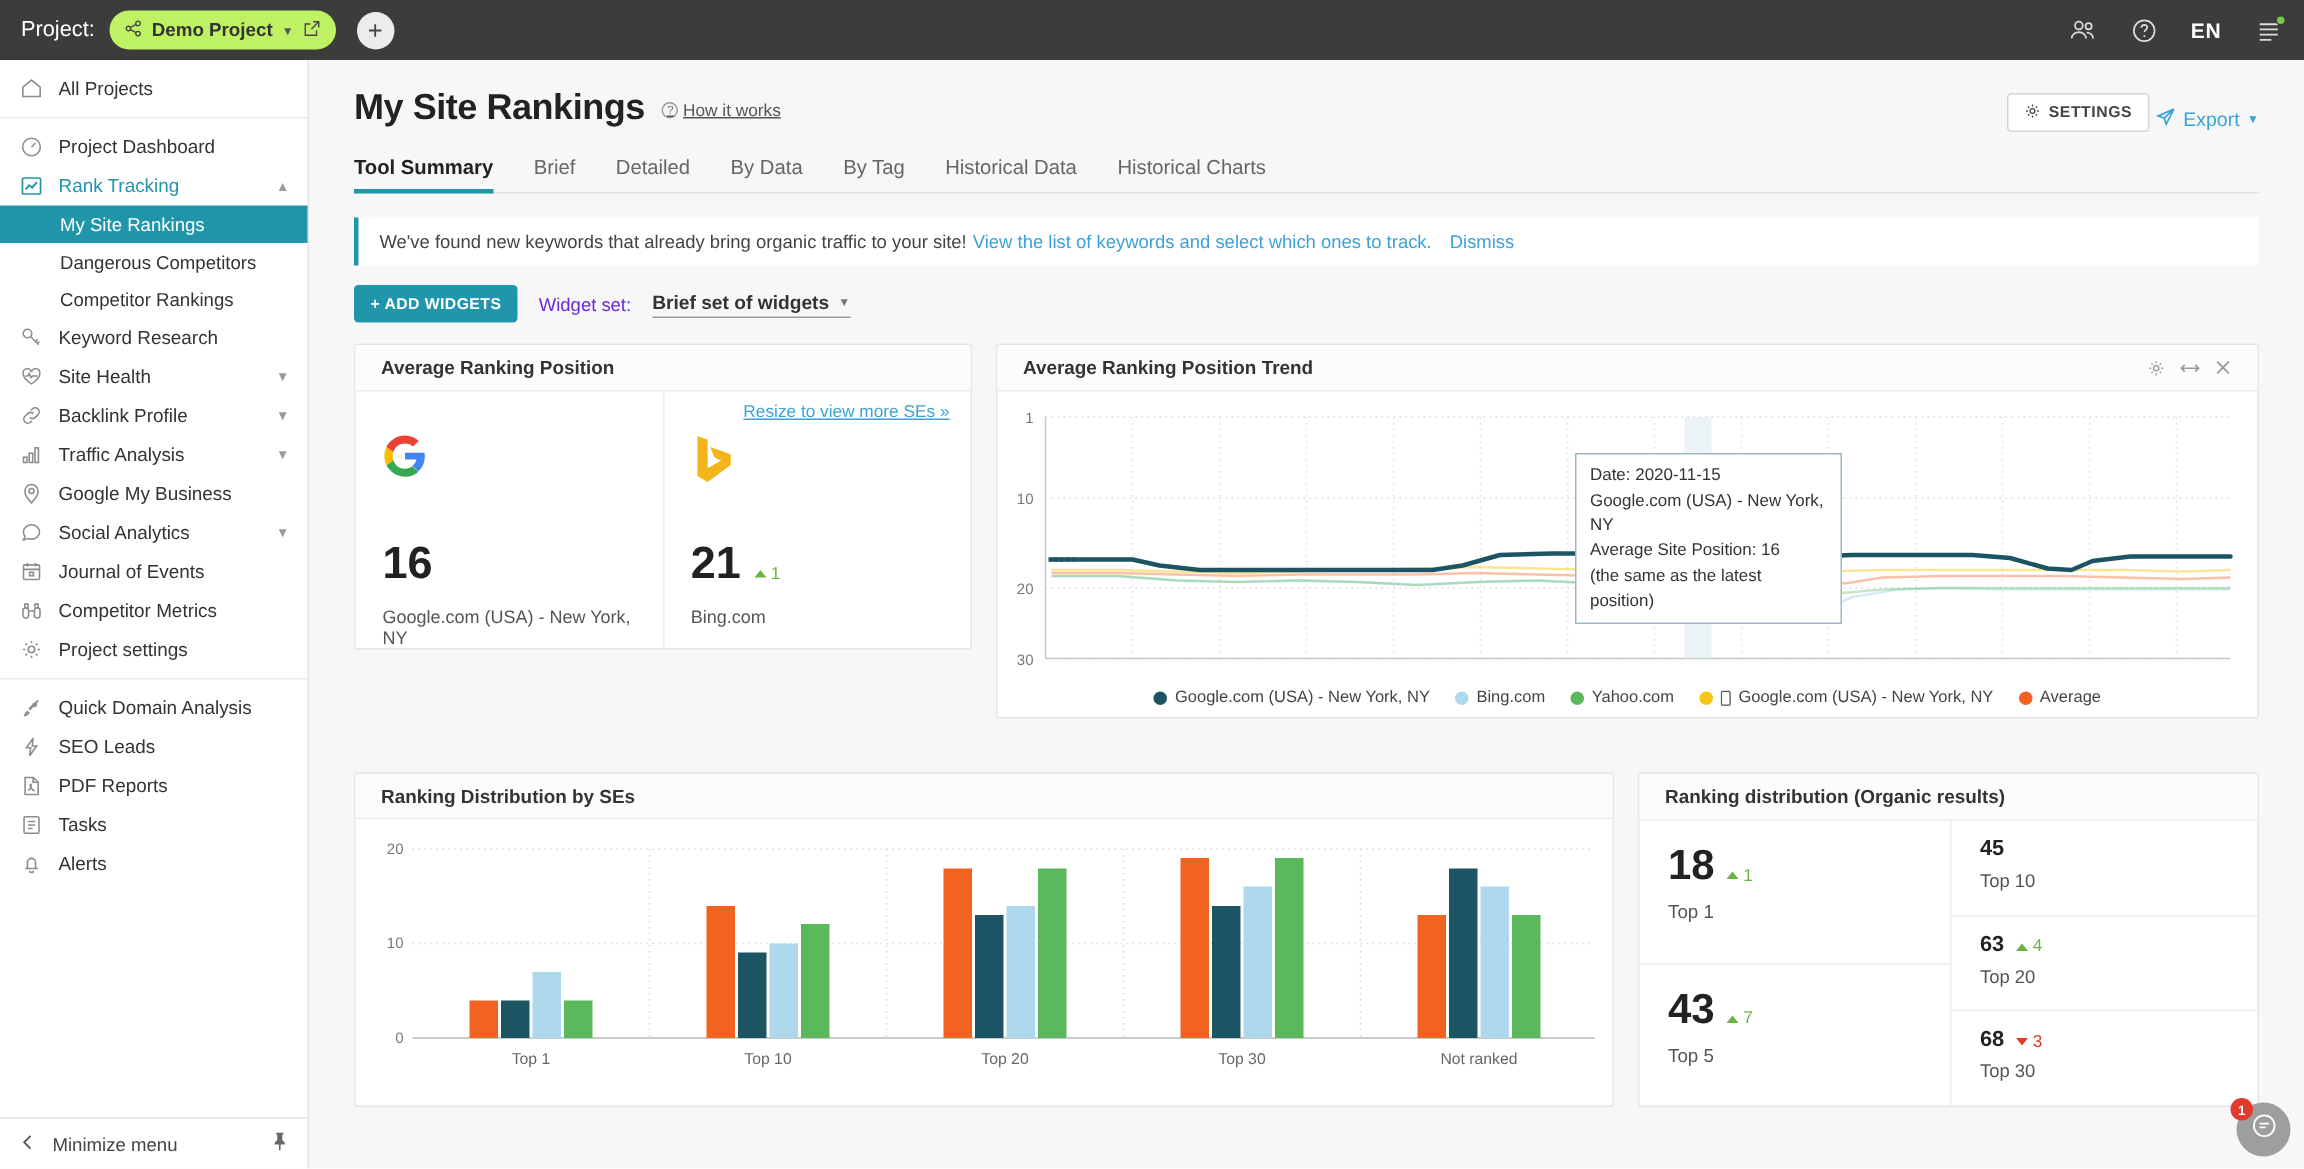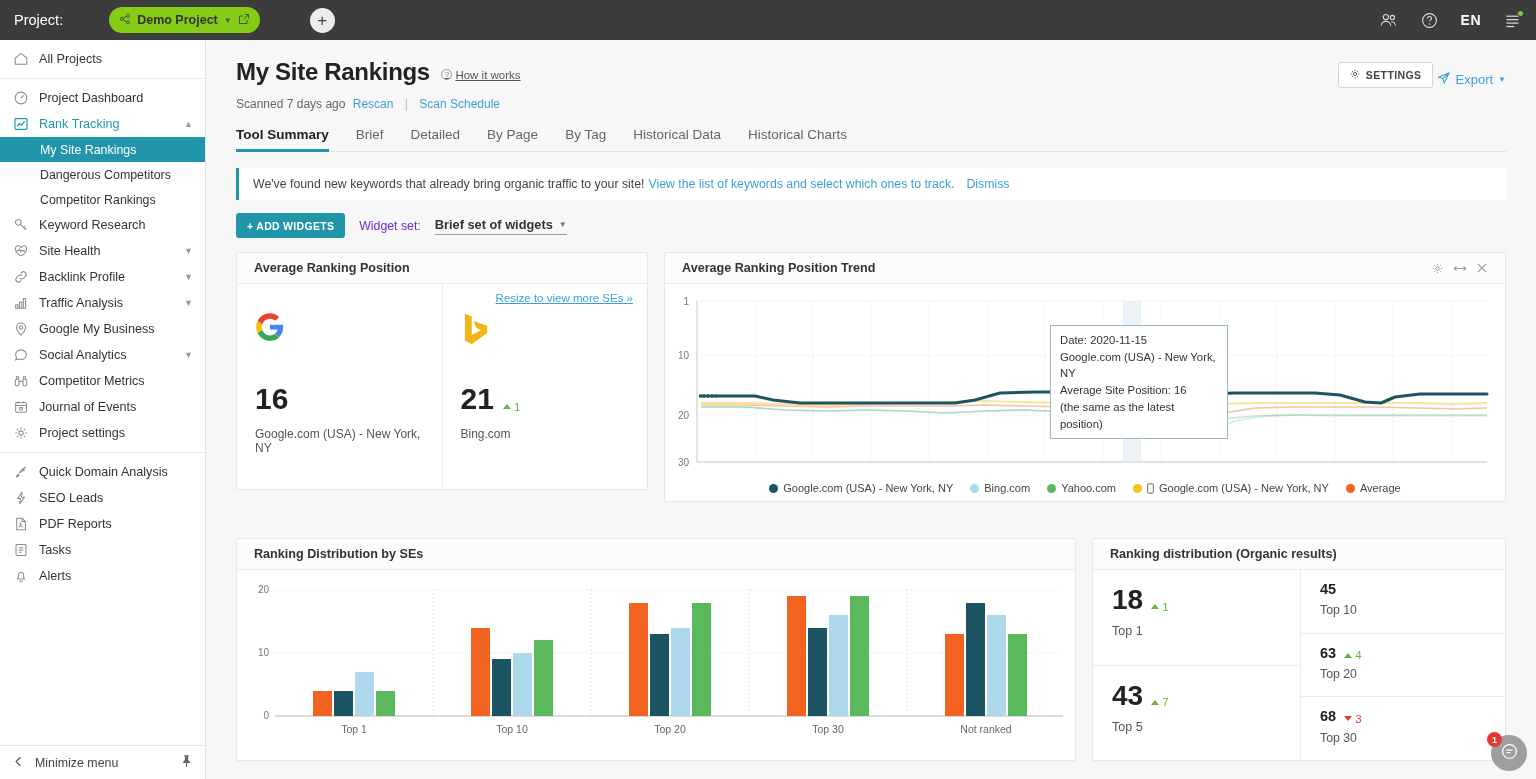--- a/index.html
+++ b/index.html
@@ -6,25 +6,25 @@
   html, body {
     width: 1536px; height: 779px;
     font-family: "Liberation Sans", sans-serif;
     background: #ffffff; color: #333; overflow: hidden;
   }
   .app { display: flex; flex-direction: column; width: 1536px; height: 779px; }
 
   
   .topbar {
     height: 40px; background: #3c3c3c; display: flex; align-items: center;
-    padding: 17px 14px; flex-shrink: 0; color: #fff; gap: 36px;
+    padding: 17px 14px; flex-shrink: 0; color: #fff;
   }
   .topbar-label { font-size: 14.5px; color: #fff; margin-right: 10px; }
   .project-pill {
-    background: #84cc16; color: #333; border-radius: 14px; height: 26px;
+    background: #bef264; color: #333; border-radius: 14px; height: 26px;
     display: flex; align-items: center; gap: 6px; padding: 0 10px; font-size: 12.5px;
     font-weight: bold;
   }
   .project-pill .caret { font-size: 8px; color: #555; }
   .plus-btn {
     width: 25px; height: 25px; border-radius: 50%; background: #ececec; color: #444;
     display: flex; align-items: center; justify-content: center; font-size: 17px;
     margin-left: 14px; line-height: 1;
   }
   .topbar-right { margin-left: auto; display: flex; align-items: center; gap: 22px; }
@@ -125,21 +125,21 @@
   .widget-row { display: flex; gap: 16px; margin-top: 14px; }
   .card { background: #fff; border: 1px solid #e6e6e6; border-radius: 2px; }
   .card-head {
     height: 31px; display: flex; align-items: center; padding: 0 17px;
     border-bottom: 1px solid #ececec; background: #fcfcfc;
   }
   .card-title { font-size: 12.6px; font-weight: bold; color: #333; }
   .card-tools { margin-left: auto; display: flex; align-items: center; gap: 9px; color: #9a9a9a; }
 
   
-  .arp { width: 413px; height: 238px; display: flex; flex-direction: column; }
+  .arp { width: 413px; height: 204px; display: flex; flex-direction: column; }
   .arp-body { flex: 1; display: flex; }
   .arp-col { flex: 1; padding: 16px 18px 0 18px; position: relative; }
   .arp-col.first { border-right: 1px solid #ececec; }
   .resize-link {
     position: absolute; top: 8px; right: 14px; font-size: 11.5px; color: #3ba2d6;
   }
   .se-logo { height: 40px; display: flex; align-items: flex-start; margin-top: 12px; }
   .arp-value { font-size: 30px; font-weight: bold; color: #222; margin-top: 30px;
                display: flex; align-items: baseline; gap: 9px; }
   .delta { font-size: 11.5px; font-weight: normal; display: inline-flex; align-items: center; gap: 3px; }
@@ -350,36 +350,36 @@
             <svg width="16" height="16" viewBox="0 0 18 18" fill="none" stroke="currentColor" stroke-width="1.2">
               <path d="M15 8.6c0 3-2.7 5.4-6 5.4-.9 0-1.8-.2-2.5-.5L3 14.6l1.2-2.6A5 5 0 0 1 3 8.6c0-3 2.7-5.4 6-5.4s6 2.4 6 5.4z"></path>
             </svg>
           </span>
           <span>Social Analytics</span>
           <span class="chev">▼</span>
         </div>
         <div class="side-item">
           <span class="ic">
             <svg width="16" height="16" viewBox="0 0 18 18" fill="none" stroke="currentColor" stroke-width="1.2">
+              <rect x="3" y="4" width="12" height="11" rx="1"></rect>
+                <path d="M3 7.4h12M6 2.6v2.6M12 2.6v2.6"></path>
+              <rect x="7.6" y="9.6" width="2.8" height="2.6"></rect>
+            </svg>
+          </span>
+          <span>Journal of Events</span>
+        </div>
+        <div class="side-item">
+          <span class="ic">
+            <svg width="16" height="16" viewBox="0 0 18 18" fill="none" stroke="currentColor" stroke-width="1.2">
               <rect x="2.6" y="7" width="4.2" height="7.6" rx="2"></rect>
                 <rect x="11.2" y="7" width="4.2" height="7.6" rx="2"></rect>
               <path d="M6.8 9.4h4.4M4 7V4.2h2.4V7M11.6 7V4.2H14V7"></path>
             </svg>
           </span>
           <span>Competitor Metrics</span>
-        </div>
-        <div class="side-item">
-          <span class="ic">
-            <svg width="16" height="16" viewBox="0 0 18 18" fill="none" stroke="currentColor" stroke-width="1.2">
-              <rect x="3" y="4" width="12" height="11" rx="1"></rect>
-                <path d="M3 7.4h12M6 2.6v2.6M12 2.6v2.6"></path>
-              <rect x="7.6" y="9.6" width="2.8" height="2.6"></rect>
-            </svg>
-          </span>
-          <span>Journal of Events</span>
         </div>
         <div class="side-item">
           <span class="ic">
             <svg width="16" height="16" viewBox="0 0 18 18" fill="none" stroke="currentColor" stroke-width="1.2">
               <circle cx="9" cy="9" r="2.4"></circle>
               <path d="M9 2.6v1.8M9 13.6v1.8M2.6 9h1.8M13.6 9h1.8M4.5 4.5l1.3 1.3M12.2 12.2l1.3 1.3M13.5 4.5l-1.3 1.3M5.8 12.2l-1.3 1.3"></path>
             </svg>
           </span>
           <span>Project settings</span>
         </div>
@@ -477,32 +477,26 @@
                 <svg width="14" height="14" viewBox="0 0 16 16" fill="none" stroke="#3ba2d6" stroke-width="1.3">
                   <path d="M14 2L2 7.2l4.6 1.6L14 2zM6.6 8.8L8.2 13.4 14 2"></path>
                 </svg>
               </span>
               <span>Export</span>
               <span class="caret">▼</span>
             </div>
           </div>
         </div>
 
-        <div class="scanline">
-          <span>Scanned 7 days ago</span>
-          <a href="#">Rescan</a>
-          <span class="sep">|</span>
-          <a href="#">Scan Schedule</a>
-        </div>
 
         <div class="tabs">
           <div class="tab active">Tool Summary</div>
           <div class="tab">Brief</div>
           <div class="tab">Detailed</div>
-          <div class="tab">By Page</div>
+          <div class="tab">By Data</div>
           <div class="tab">By Tag</div>
           <div class="tab">Historical Data</div>
           <div class="tab">Historical Charts</div>
         </div>
 
         <div class="notice">
           <span>We've found new keywords that already bring organic traffic to your site!</span>
           <a href="#">View the list of keywords and select which ones to track.</a>
           <a href="#" class="dismiss">Dismiss</a>
         </div>

